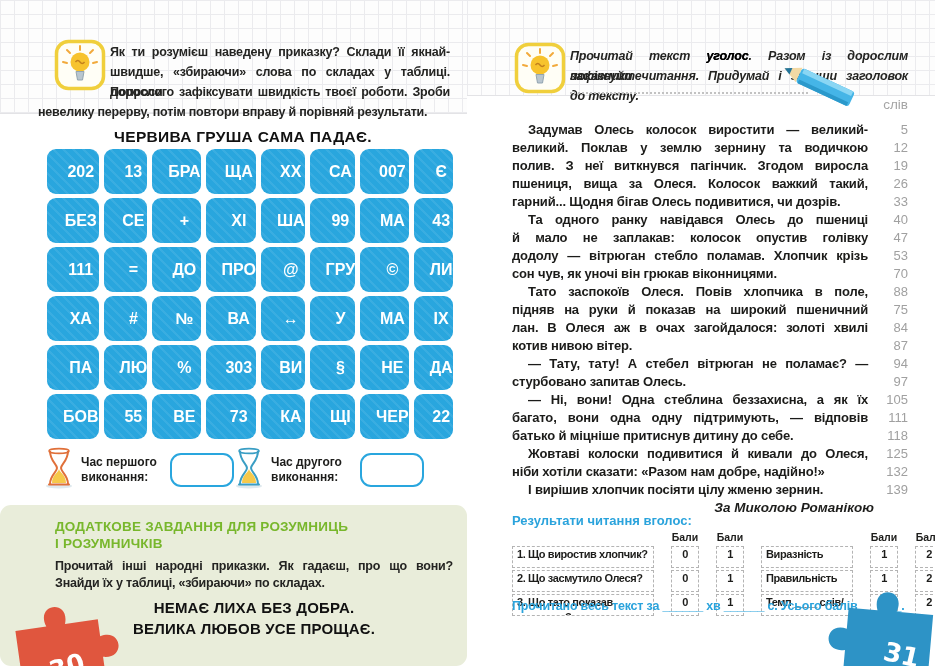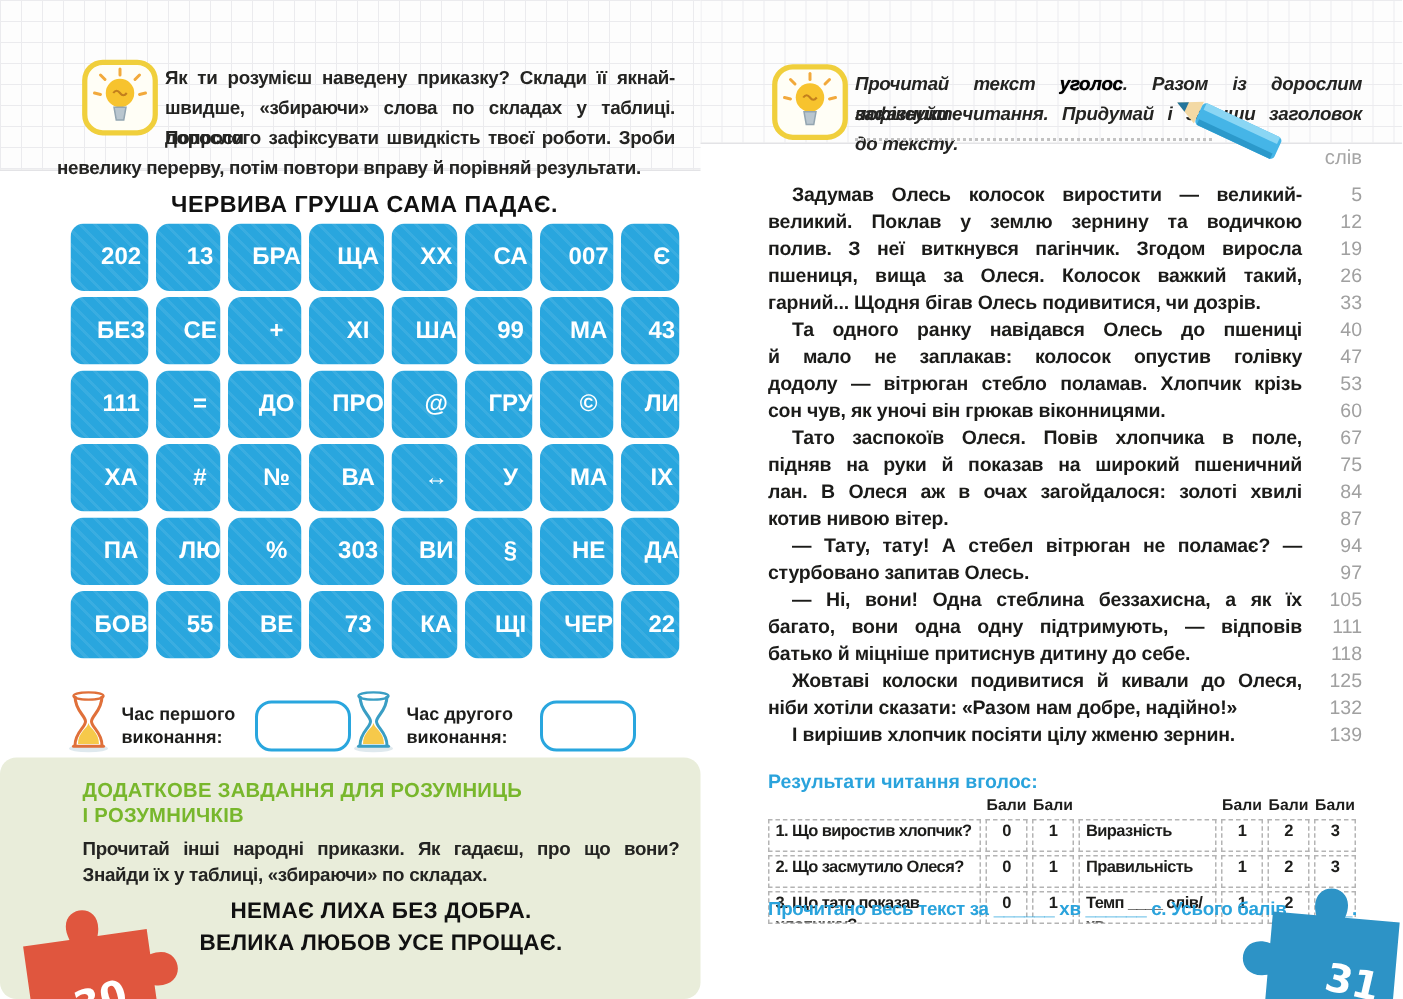--- a/index.html
+++ b/index.html
@@ -29,21 +29,21 @@
   .bold-word{font-weight:bold;color:#000;text-shadow:0 0 .6px #000;}
 
   
   .title{position:absolute;left:38px;top:128px;width:410px;margin:0;text-align:center;
          font-size:15.5px;font-weight:bold;letter-spacing:.3px;color:#111;}
   .tile-grid{position:absolute;left:47px;top:149px;width:398px;display:grid;
              grid-template-columns:repeat(8,1fr);column-gap:5px;row-gap:4px;}
   .tile{height:45px;background:#29a6de;border-radius:9px;color:#fff;font-weight:bold;font-size:16px;
         display:flex;align-items:center;justify-content:center;
         background-image:repeating-linear-gradient(45deg,rgba(255,255,255,.08) 0 2px,transparent 2px 7px);padding-left:16px;}
-  .timers{position:absolute;left:44px;top:460px;width:376px;display:flex;justify-content:space-between;}
+  .timers{position:absolute;left:44px;top:447px;width:376px;display:flex;justify-content:space-between;}
   .timer{display:flex;align-items:center;gap:7px;}
   .timer:nth-child(1){color:#e0703a;}
   .timer:nth-child(2){color:#3a9ec4;}
   .timer-label{color:#1d1d1b;font-size:12px;font-weight:bold;line-height:15px;width:82px;}
   .timer-label span{display:block;}
   .time-box{display:inline-block;width:60px;height:30px;border:2.5px solid #29a6de;border-radius:11px;background:#fff;}
   .green-box{position:absolute;left:0;top:505px;width:467px;height:161px;background:#e9edda;
              box-sizing:border-box;padding:13px 14px 0 55px;border-radius:11px;}
   .green-head{color:#78b72c;font-size:13.5px;font-weight:bold;letter-spacing:.2px;line-height:17px;}
   .green-text{margin:6px 0 5px 0;font-size:12.5px;font-weight:bold;letter-spacing:-0.2px;line-height:17px;color:#242422;text-align:justify;}
@@ -57,21 +57,21 @@
   .reading{position:absolute;left:512px;top:121px;width:396px;}
   .rline{display:flex;height:18px;line-height:18px;}
   .rl-text{flex:1;font-size:13px;font-weight:bold;letter-spacing:-0.15px;color:#1b1b19;
            text-align:justify;text-align-last:justify;white-space:nowrap;overflow:visible;}
   .rline.last .rl-text{text-align-last:left;}
   .rline.indent .rl-text{text-indent:16px;}
   .rl-count{width:40px;text-align:right;color:#a0a0a0;font-size:13px;font-weight:normal;}
   .attribution{margin-top:1px;padding-right:34px;text-align:right;font-style:italic;font-weight:bold;font-size:13.5px;}
   .results-head{position:absolute;left:512px;top:513px;color:#2aa3dc;font-size:13px;font-weight:bold;}
   .rtable{position:absolute;left:512px;top:531px;width:396px;}
-  .trow{display:grid;grid-template-columns:142px 28px 28px 92px 28px 28px 28px;column-gap:3px;margin-bottom:2px;}
+  .trow{display:grid;grid-template-columns:142px 28px 28px 92px 28px 28px 28px;column-gap:17px;margin-bottom:2px;}
   .tc{border:1px dashed #b4b4b4;box-sizing:border-box;height:22px;line-height:15px;
       font-size:11px;font-weight:bold;padding:0 4px;letter-spacing:-0.4px;overflow:hidden;}
   .tc.s{text-align:center;padding:0;}
   .thead .tc{border:none;height:13px;line-height:13px;font-size:10.5px;letter-spacing:0;}
   .footer-line{position:absolute;left:512px;top:599px;width:400px;color:#2aa3dc;
                font-size:12.5px;font-weight:bold;letter-spacing:-0.2px;}
 
   
   .pz{position:absolute;}
   .pz-left{left:4px;top:586px;transform:rotate(-8deg);}
@@ -278,25 +278,25 @@
         <div class="rline">
         <span class="rl-text">й мало не заплакав: колосок опустив голівку</span>
         <span class="rl-count">47</span>
       </div>
         <div class="rline">
         <span class="rl-text">додолу — вітрюган стебло поламав. Хлопчик крізь</span>
         <span class="rl-count">53</span>
       </div>
         <div class="rline last">
         <span class="rl-text">сон чув, як уночі він грюкав віконницями.</span>
-        <span class="rl-count">60</span>
+        <span class="rl-count">70</span>
       </div>
         <div class="rline indent">
         <span class="rl-text">Тато заспокоїв Олеся. Повів хлопчика в поле,</span>
-        <span class="rl-count">67</span>
+        <span class="rl-count">88</span>
       </div>
         <div class="rline">
         <span class="rl-text">підняв на руки й показав на широкий пшеничний</span>
         <span class="rl-count">75</span>
       </div>
         <div class="rline">
         <span class="rl-text">лан. В Олеся аж в очах загойдалося: золоті хвилі</span>
         <span class="rl-count">84</span>
       </div>
         <div class="rline last">
@@ -329,20 +329,21 @@
       </div>
         <div class="rline last">
         <span class="rl-text">ніби хотіли сказати: «Разом нам добре, надійно!»</span>
         <span class="rl-count">132</span>
       </div>
         <div class="rline indent last">
         <span class="rl-text">І вирішив хлопчик посіяти цілу жменю зернин.</span>
         <span class="rl-count">139</span>
       </div>
       </div>
+    <div class="attribution">За Миколою Романікою</div>
   </div>
 
   <div class="results-head">Результати читання вголос:</div>
 
   <div class="rtable">
     <div class="trow thead">
       <div class="tc q" style="border:none"></div>
       <div class="tc s">Бали</div>
       <div class="tc s">Бали</div>
       <div class="tc c" style="border:none"></div>

